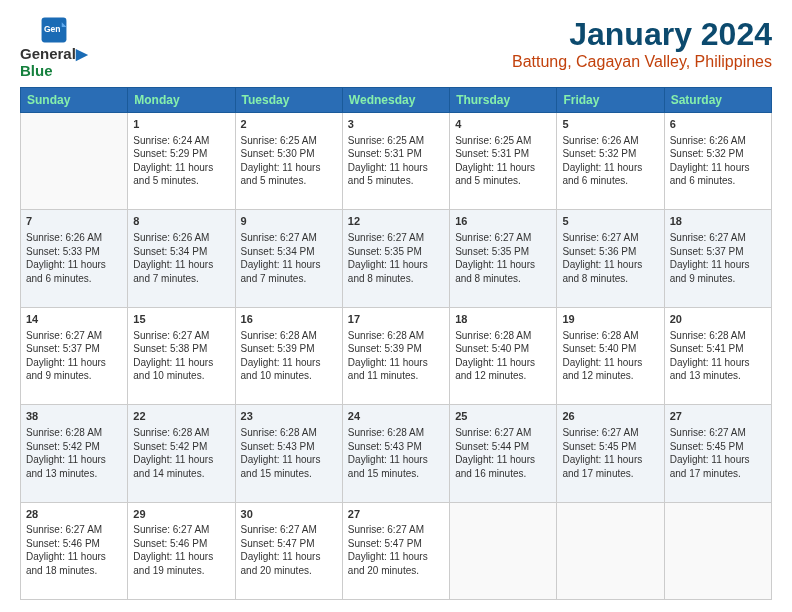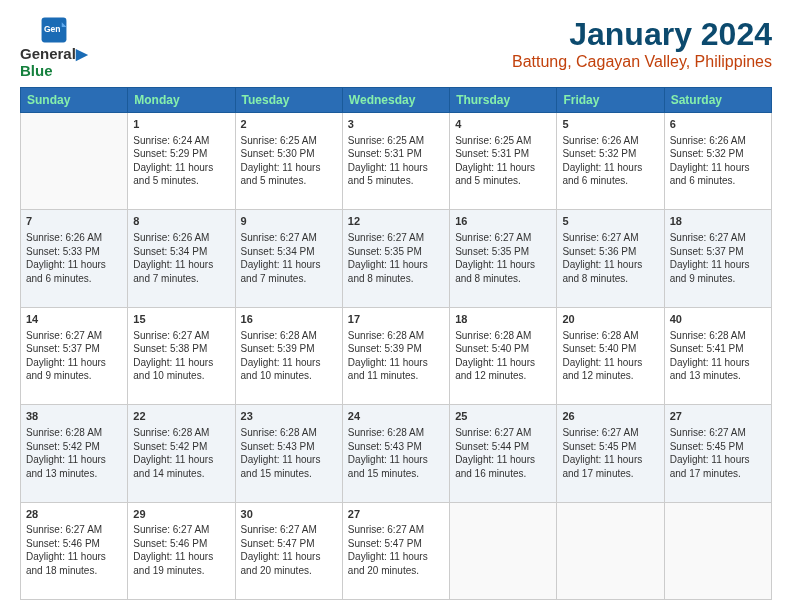--- a/index.html
+++ b/index.html
@@ -202,25 +202,25 @@
           </td>
           <td>
             <span class="day-num">17</span>
             <div class="day-info">Sunrise: 6:28 AM<br>Sunset: 5:39 PM<br>Daylight: 11 hours<br>and 11 minutes.</div>
           </td>
           <td>
             <span class="day-num">18</span>
             <div class="day-info">Sunrise: 6:28 AM<br>Sunset: 5:40 PM<br>Daylight: 11 hours<br>and 12 minutes.</div>
           </td>
           <td>
+            <span class="day-num">19</span>
+            <div class="day-info">Sunrise: 6:28 AM<br>Sunset: 5:40 PM<br>Daylight: 11 hours<br>and 12 minutes.</div>
+          </td>
+          <td>
             <span class="day-num">20</span>
-            <div class="day-info">Sunrise: 6:28 AM<br>Sunset: 5:40 PM<br>Daylight: 11 hours<br>and 12 minutes.</div>
-          </td>
-          <td>
-            <span class="day-num">40</span>
             <div class="day-info">Sunrise: 6:28 AM<br>Sunset: 5:41 PM<br>Daylight: 11 hours<br>and 13 minutes.</div>
           </td>
         </tr>
         <tr class="alt-row">
           <td>
             <span class="day-num">38</span>
             <div class="day-info">Sunrise: 6:28 AM<br>Sunset: 5:42 PM<br>Daylight: 11 hours<br>and 13 minutes.</div>
           </td>
           <td>
             <span class="day-num">22</span>

